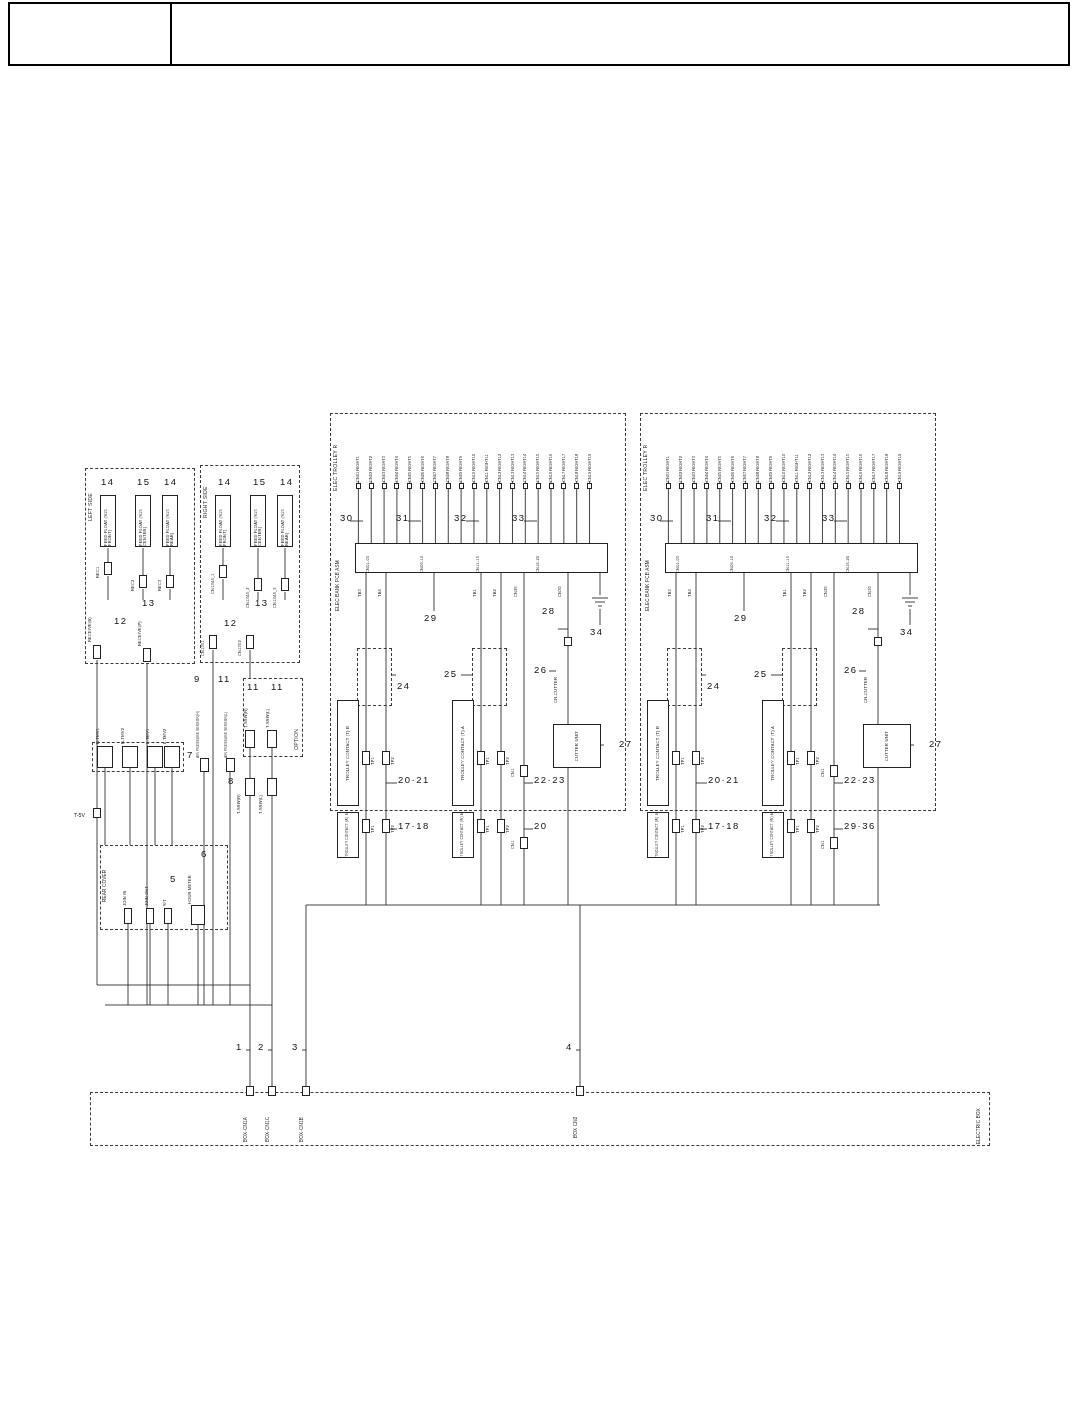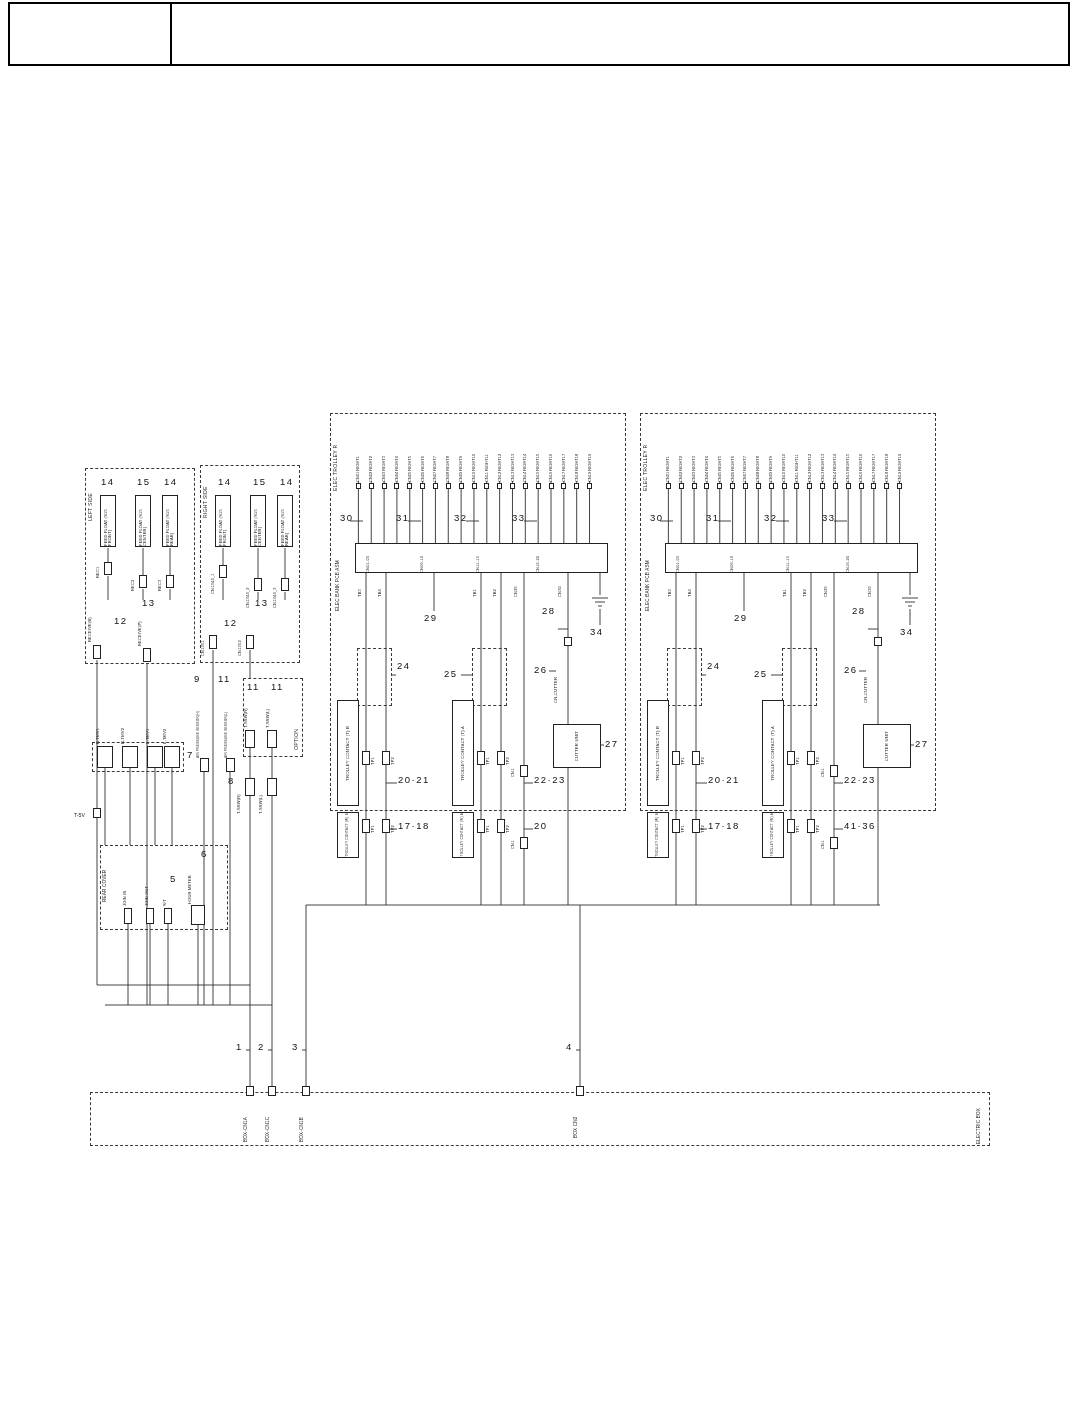--- a/index.html
+++ b/index.html
@@ -30,28 +30,28 @@
   .cnpad{width:5px;height:6px;border:0.8px solid #222;background:#fff;margin-top:1px;box-sizing:border-box;}
   .tr-g0{left:10px;top:100px}.tr-g1{left:66px;top:100px}.tr-g2{left:124px;top:100px}.tr-g3{left:182px;top:100px}
   .tr-pcb{left:25px;top:130px;width:253px;height:30px;}
   .tr-pcblabel{left:6px;top:128px;height:70px;}
   .tr-pcn{top:132px;height:28px;overflow:hidden;}
   .tr-pcn0{left:36px}.tr-pcn1{left:90px}.tr-pcn2{left:146px}.tr-pcn3{left:206px}
   .tr-tbl{top:162px;height:22px;}
   .tr-tb0{left:28px}.tr-tb1{left:48px}.tr-tb2{left:143px}.tr-tb3{left:163px}.tr-tb4{left:184px}.tr-tb5{left:228px}
   .tr-n29{left:94px;top:200px}.tr-n28{left:212px;top:193px}.tr-n34{left:260px;top:214px}
   .tr-r24{left:27px;top:235px;width:35px;height:58px;}
-  .tr-n24{left:67px;top:248px}
+  .tr-n24{left:67px;top:268px}
   .tr-r25{left:142px;top:235px;width:35px;height:58px;}
   .tr-n25{left:114px;top:256px}
   .tr-n26{left:204px;top:252px}
   .tr-cnc{left:224px;top:236px;height:54px;}
   .tr-cncpad{left:234px;top:224px;width:8px;height:9px;}
   .tr-cutter{left:223px;top:311px;width:48px;height:44px;}
-  .tr-n27{left:275px;top:326px}
+  .tr-n27{left:289px;top:326px}
   .tr-ctb{left:7px;top:287px;width:22px;height:106px;}
   .tr-cta{left:122px;top:287px;width:22px;height:106px;}
   .tr-cwb{left:7px;top:399px;width:22px;height:46px;}
   .tr-cwa{left:122px;top:399px;width:22px;height:46px;}
   .tpad{width:8px;height:14px;}
   .tr-tpbt1{left:32px;top:338px}.tr-tpbt2{left:52px;top:338px}.tr-tpat1{left:147px;top:338px}.tr-tpat2{left:167px;top:338px}
   .tr-tlbt1{left:41px;top:337px;height:15px}.tr-tlbt2{left:61px;top:337px;height:15px}.tr-tlat1{left:156px;top:337px;height:15px}.tr-tlat2{left:176px;top:337px;height:15px}
   .tr-tpwb1{left:32px;top:406px}.tr-tpwb2{left:52px;top:406px}.tr-tpwa1{left:147px;top:406px}.tr-tpwa2{left:167px;top:406px}
   .tr-tlwb1{left:41px;top:405px;height:15px}.tr-tlwb2{left:61px;top:405px;height:15px}.tr-tlwa1{left:156px;top:405px;height:15px}.tr-tlwa2{left:176px;top:405px;height:15px}
   .tr-cn1t{left:190px;top:352px;width:8px;height:12px}.tr-cn1tl{left:181px;top:350px;height:14px}
@@ -592,21 +592,21 @@
       <span class="v ab f4 tr-tlwb1">TP1</span>
     <span class="pad tpad tr-tpwb2"></span>
       <span class="v ab f4 tr-tlwb2">TP2</span>
     <span class="pad tpad tr-tpwa1"></span>
       <span class="v ab f4 tr-tlwa1">TP1</span>
     <span class="pad tpad tr-tpwa2"></span>
       <span class="v ab f4 tr-tlwa2">TP2</span>
     <span class="pad tr-cn1w"></span>
       <span class="v ab f4 tr-cn1wl">CN1</span>
     <span class="num ab tr-n1718">17·18</span>
-    <span class="num ab tr-nwa">41·36</span>
+    <span class="num ab tr-nwa">29·36</span>
   </div>
 
   <span class="num ab" style="left:236px;top:1042px">1</span>
   <span class="num ab" style="left:258px;top:1042px">2</span>
   <span class="num ab" style="left:292px;top:1042px">3</span>
   <span class="num ab" style="left:566px;top:1042px">4</span>
 
   <div class="dbox" style="left:90px;top:1092px;width:900px;height:54px"></div>
   <span class="v ab f45" style="left:977px;top:1094px;height:50px">ELECTRIC BOX</span>
   <span class="pad" style="left:246px;top:1086px;width:8px;height:10px"></span>

